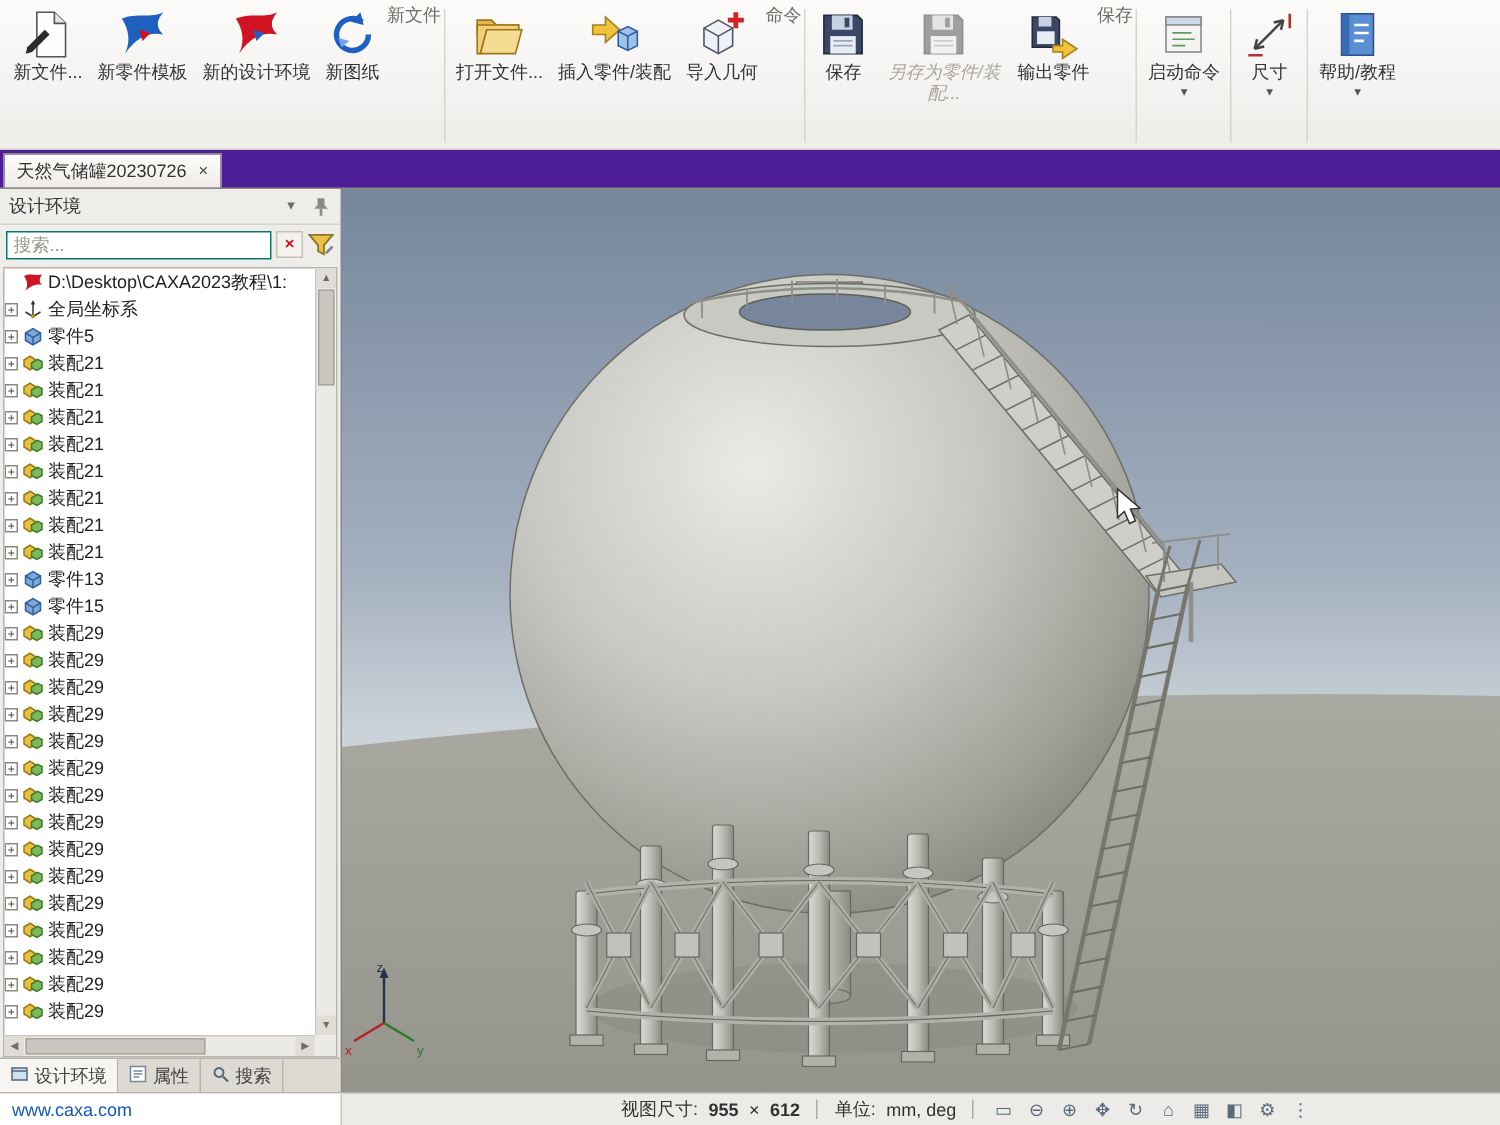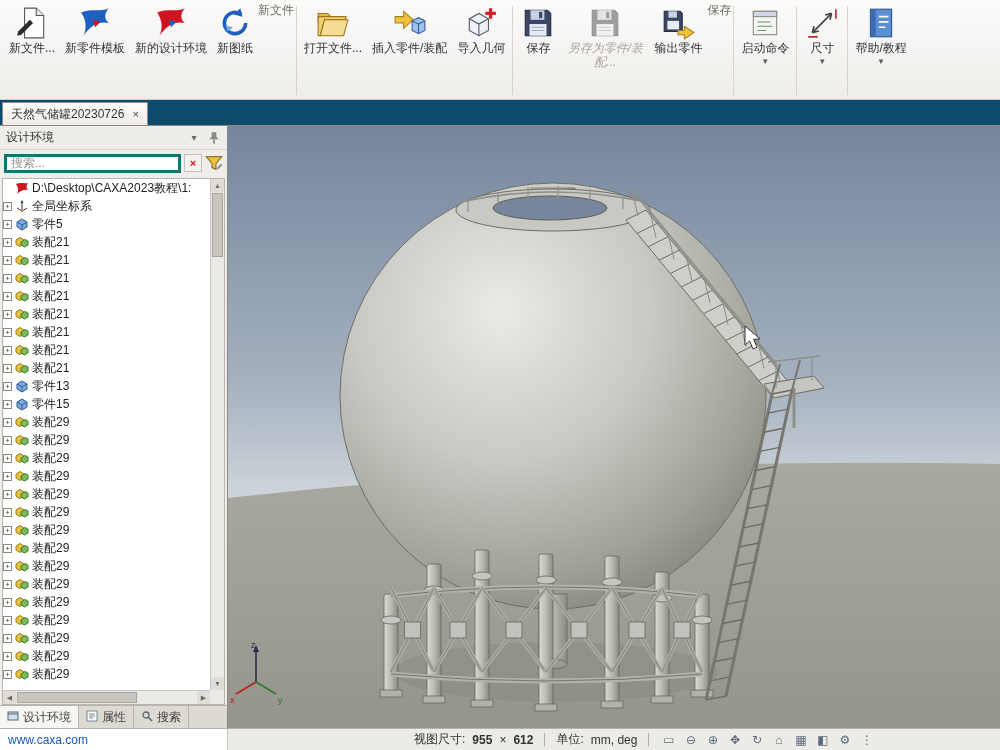--- a/index.html
+++ b/index.html
@@ -20,36 +20,36 @@
   .rb-btn .icon svg { width:34px; height:34px; display:block; }
   .rb-btn .lbl { font-size:12px; color:#333; text-align:center; line-height:1.15; margin-top:2px; }
   .rb-btn.disabled .lbl { color:#aaa69f;font-style:italic; }
   .rb-btn.disabled .icon { filter:grayscale(1); opacity:.5; }
   .rb-btn .caret { font-size:9px; color:#555; line-height:1; margin-top:1px; }
   .rb-label { font-size:12px; color:#6d6d67; height:17px; line-height:17px; }
   .rb-sep { width:1px; background:#d7d4ce; margin:4px 2px; }
 
   
   #tabstrip { position:absolute; left:0; top:100px; width:1000px; height:26px;
-    background:#0c4a6e; border-bottom:1px solid #8c8982; display:flex; align-items:flex-end; }
+    background:#4c1d95; border-bottom:1px solid #8c8982; display:flex; align-items:flex-end; }
   #doc-tab { margin-left:2px; height:23px; background:linear-gradient(#fdfcfa,#efece7);
     border:1px solid #918d86; border-bottom:none; display:flex; align-items:center;
     gap:8px; padding:0 8px; font-size:12px; }
   #doc-tab .x { color:#444; font-size:11px; cursor:default; }
 
   
   #sidebar { position:absolute; left:0; top:126px; width:228px; height:602px;
     background:#efede9; border-right:1px solid #8c8982; }
   #side-header { height:24px; display:flex; align-items:center; padding:0 6px; gap:6px;
     border-bottom:1px solid #d7d4ce; }
   #side-header .ttl { flex:1; font-size:12px; color:#333; }
   #side-header .hic { width:14px; height:14px; display:flex; align-items:center; justify-content:center;
     color:#6b6b66; font-size:10px; }
   #search-row { height:26px; display:flex; align-items:center; padding:2px 4px; gap:3px; }
-  #search-input { flex:1; height:19px; border:3px solid #0f766e; background:#fff;
+  #search-input { flex:1; height:19px; border:1px solid #0f766e; background:#fff;
     font-family:inherit; font-size:12px; padding:0 4px; color:#555; }
   #search-input::placeholder { color:#9a968f; }
   #search-clear { width:18px; height:18px; border:1px solid #c5c1ba; background:#f4f2ee;
     color:#cf1322; font-weight:bold; font-size:11px; display:flex; align-items:center; justify-content:center; }
   #search-filter { width:18px; height:18px; display:flex; align-items:center; justify-content:center; }
 
   #tree-box { position:absolute; left:2px; right:2px; top:52px; bottom:23px;
     background:#fff; border:1px solid #b8b4ae; overflow:hidden; }
   #model-tree { position:absolute; left:0; top:0; right:14px; bottom:14px; overflow:hidden; }
   .trow { height:18px; display:flex; align-items:center; gap:3px; padding-left:0; white-space:nowrap; }
@@ -175,20 +175,21 @@
             <span class="icon">
               <svg viewBox="0 0 32 32">
                 <path d="M5 12l9-5 9 5v11l-9 5-9-5z" fill="#eef1f5" stroke="#556"></path>
                 <path d="M5 12l9 5 9-5M14 17v11" fill="none" stroke="#556"></path>
                 <path d="M25 2v10M20 7h10" stroke="#d4202a" stroke-width="3"></path>
               </svg>
             </span>
             <span class="lbl">导入几何</span>
           </div>
         </div>
+        <div class="rb-label">命令</div>
       </div>
       <div class="rb-sep"></div>
       <div class="rb-group">
         <div class="rb-buttons">
           <div class="rb-btn">
             <span class="icon">
               <svg viewBox="0 0 32 32">
                 <path d="M4 4h21l3 3v21H4z" fill="#3c4766" stroke="#232a3e"></path>
                 <rect x="9" y="4" width="13" height="9" fill="#c9d2e4"></rect>
                 <rect x="17" y="5.5" width="3" height="6" fill="#3c4766"></rect>

